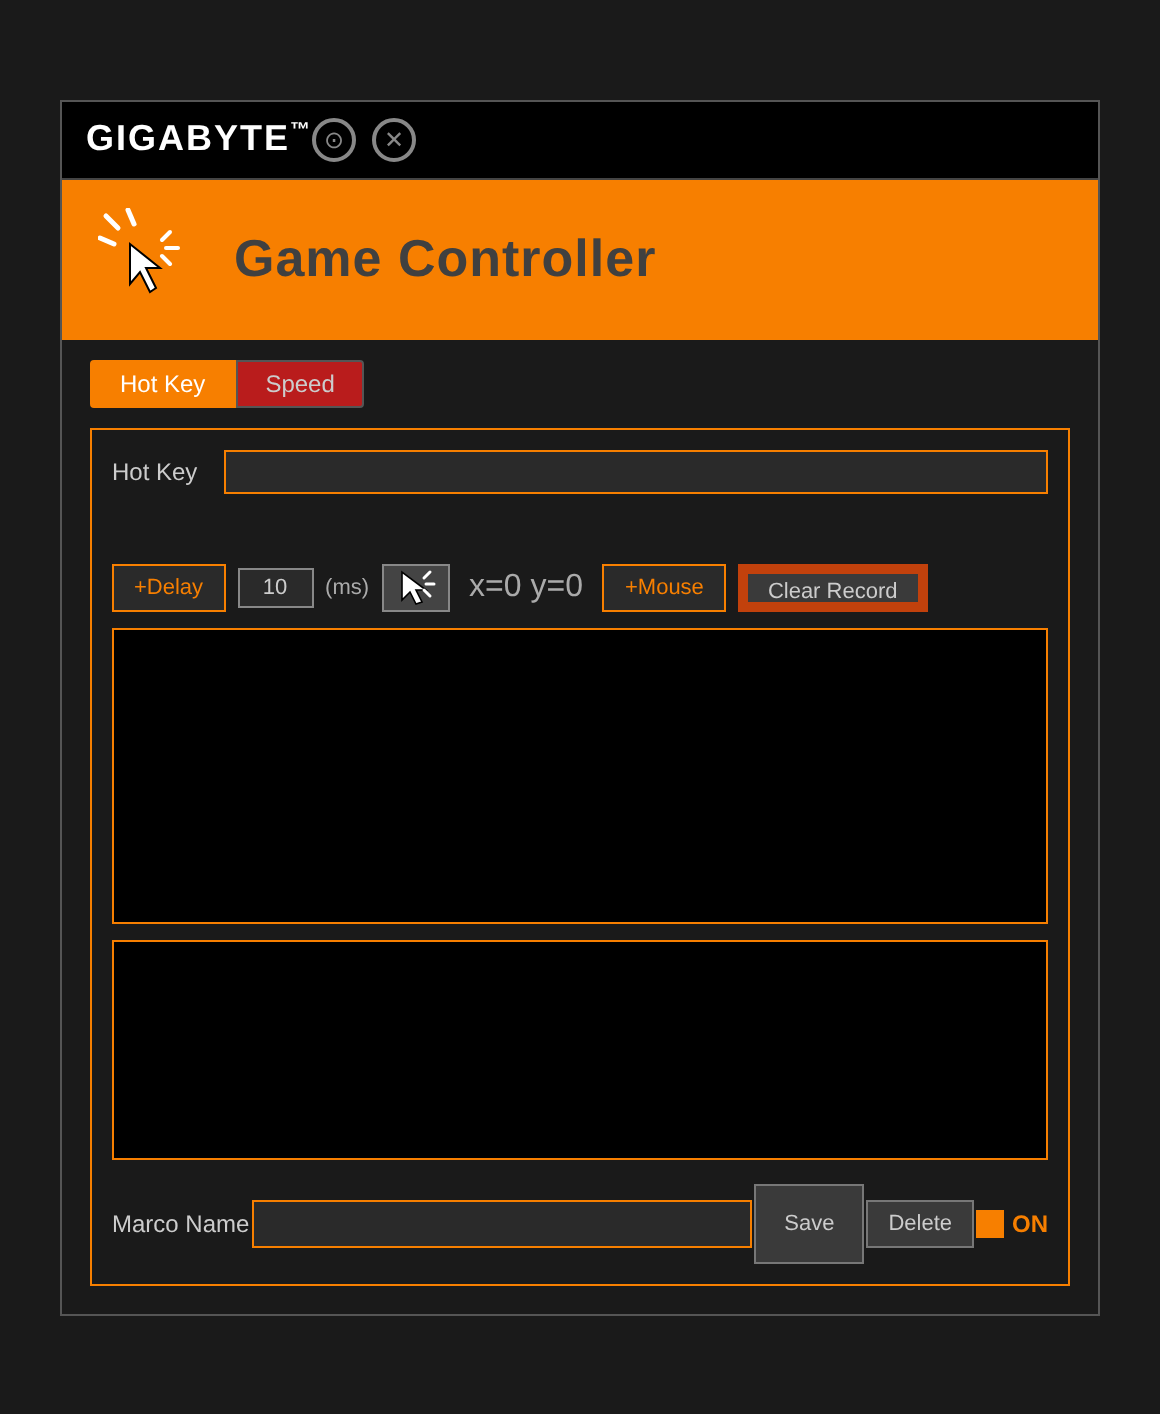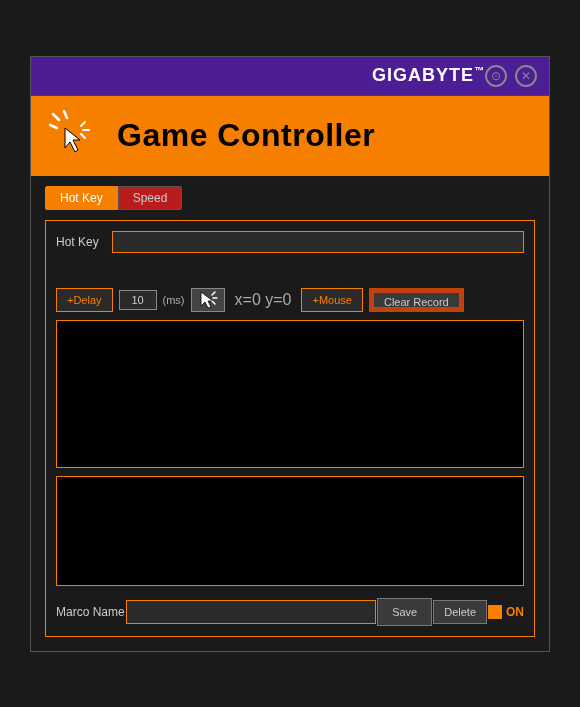--- a/index.html
+++ b/index.html
@@ -17,24 +17,24 @@
     .window {
       width: 520px;
       background: #1a1a1a;
       border: 1px solid #555;
       display: flex;
       flex-direction: column;
     }
 
     
     .titlebar {
-      background: #4c1d95;
-      display: flex;
-      align-items: center;
-      justify-content: flex-end;
+      background: #000000;
+      display: flex;
+      align-items: center;
+      justify-content: flex-start;
       padding: 8px 12px;
       border-bottom: 1px solid #444;
     }
 
     .titlebar-logo {
       color: white;
       font-size: 18px;
       font-weight: bold;
       letter-spacing: 1px;
     }
@@ -71,22 +71,22 @@
       gap: 16px;
     }
 
     .header-icon {
       width: 52px;
       height: 52px;
       position: relative;
     }
 
     .header-title {
-      color: #000000;
-      font-size: 32px;
+      color: #404040;
+      font-size: 26px;
       font-weight: bold;
       letter-spacing: 0.5px;
     }
 
     
     .main-content {
       background: #1a1a1a;
       padding: 10px 14px 14px 14px;
       flex: 1;
     }
@@ -253,21 +253,21 @@
       height: 24px;
     }
 
     .btn-save {
       background: #3a3a3a;
       border: 1px solid #777;
       color: #ccc;
       padding: 3px 14px;
       font-size: 11px;
       cursor: pointer;
-      height: 28px;
+      height: 40px;
     }
 
     .btn-delete {
       background: #3a3a3a;
       border: 1px solid #777;
       color: #ccc;
       padding: 3px 10px;
       font-size: 11px;
       cursor: pointer;
       height: 24px;

